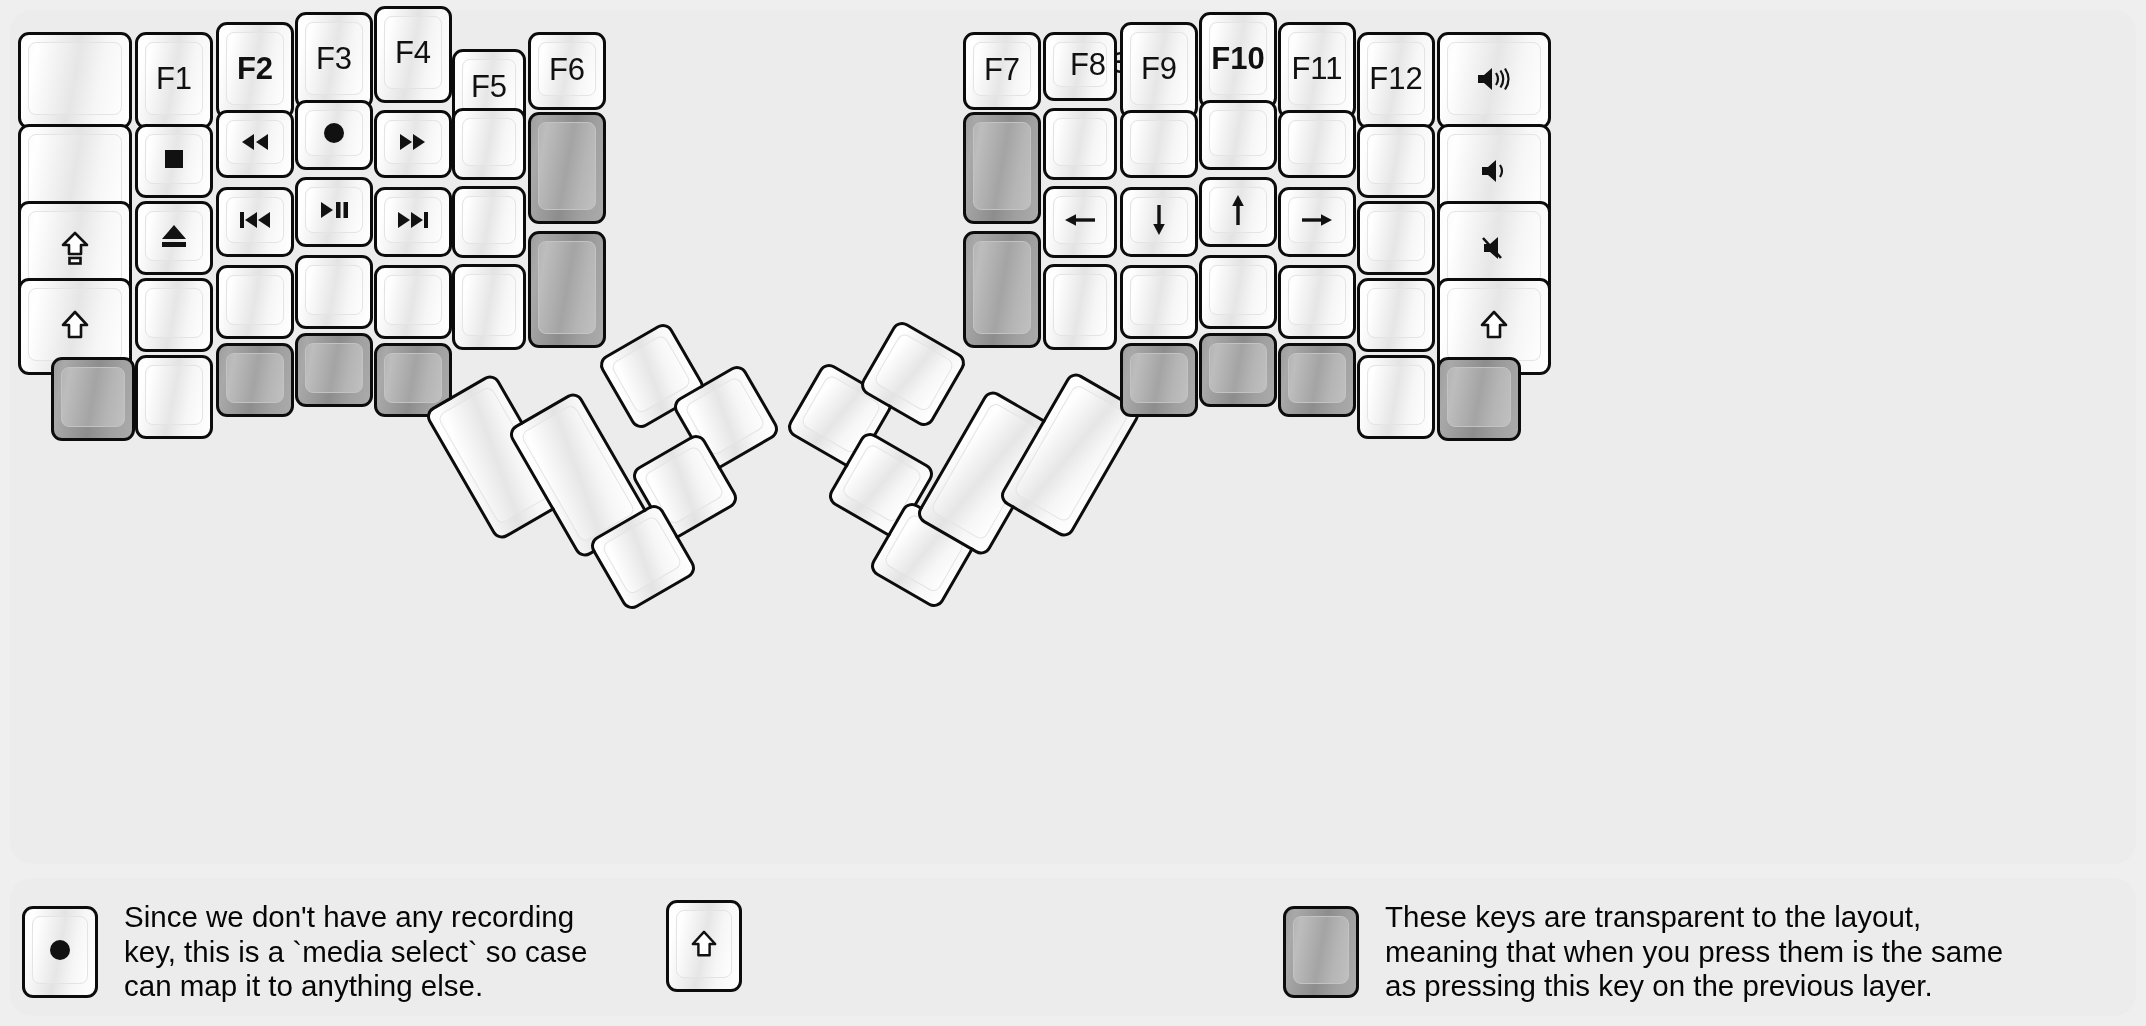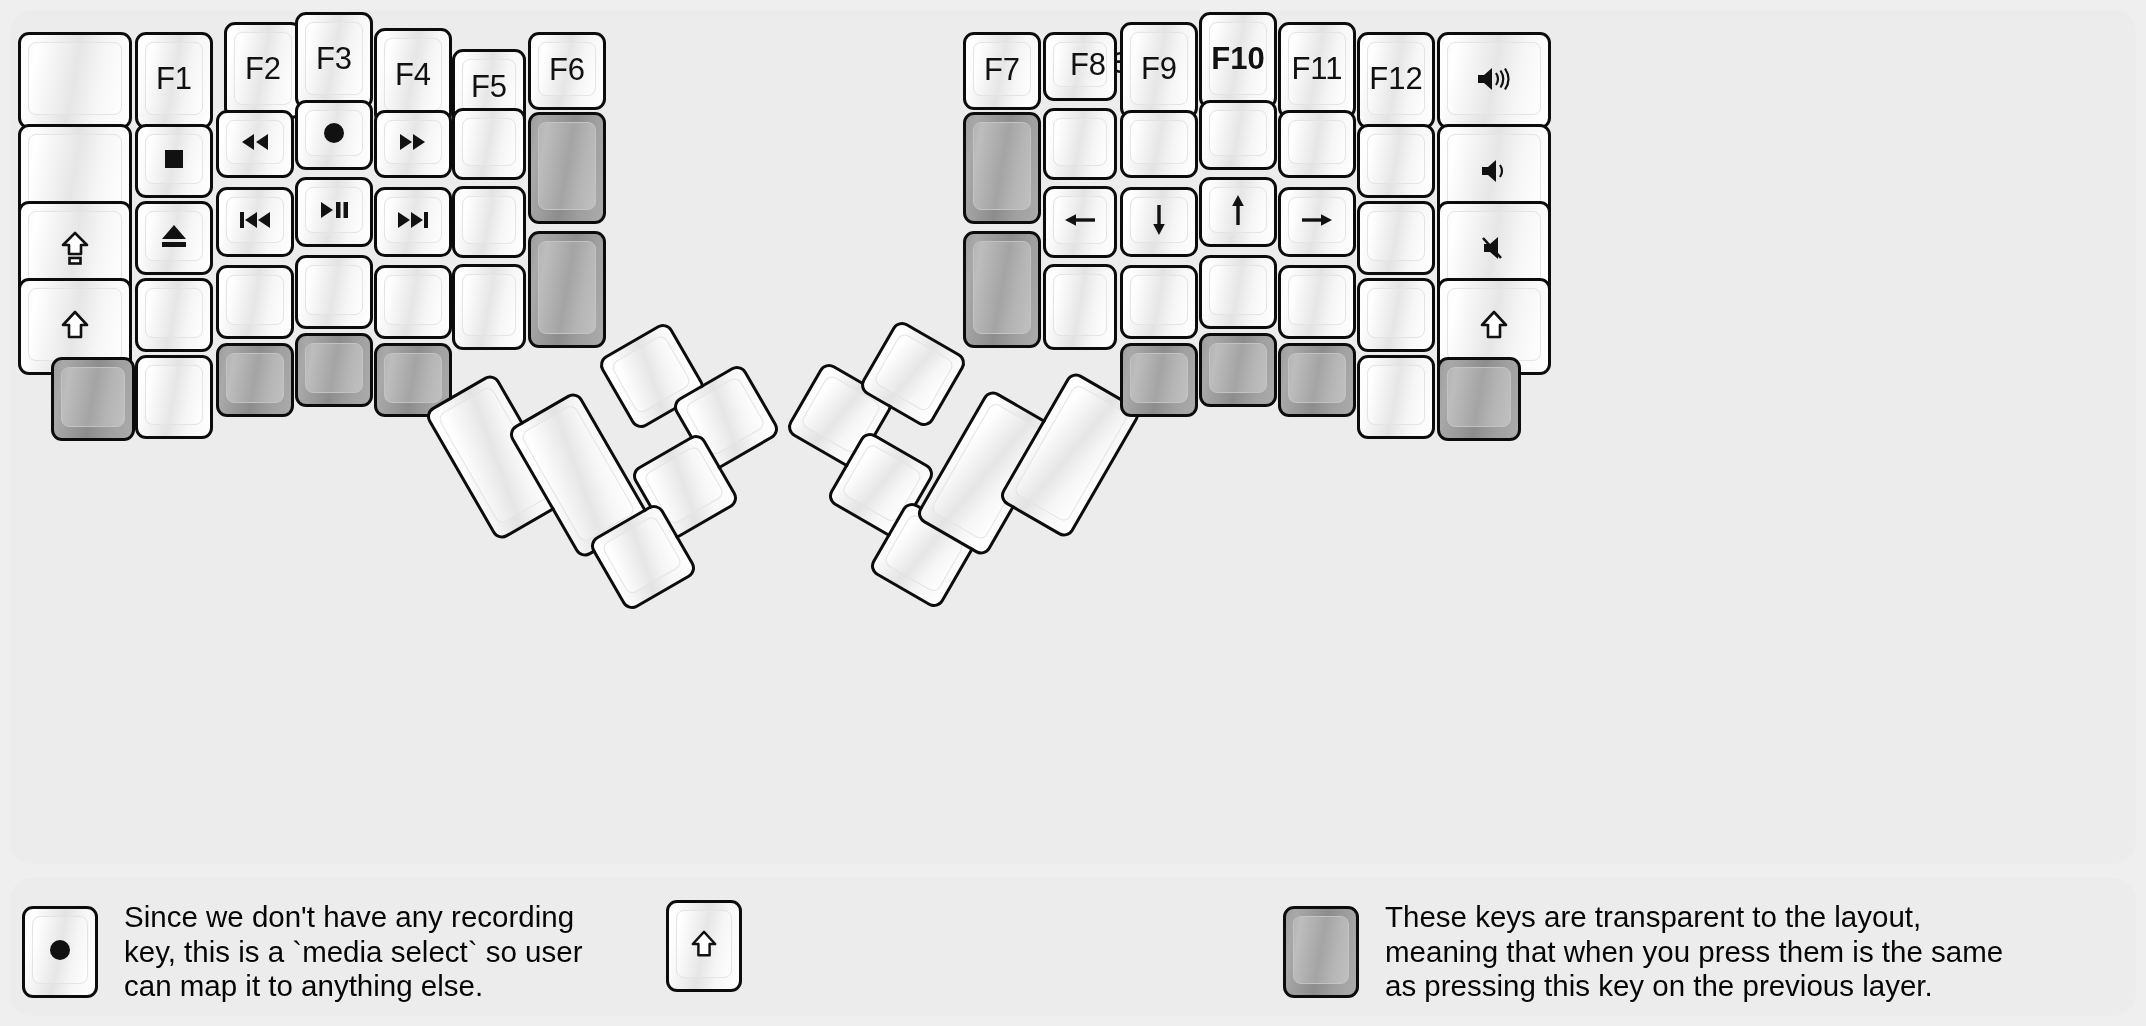--- a/index.html
+++ b/index.html
@@ -128,21 +128,21 @@
   </div>
   <div class="key" style="left:135px;top:278px;width:78px;height:74px;">
     <span class="inner"></span>
     <span class="lbl"></span>
   </div>
   <div class="key" style="left:135px;top:355px;width:78px;height:84px;">
     <span class="inner"></span>
     <span class="lbl"></span>
   </div>
 
-  <div class="key" style="left:224px;top:22px;width:78px;height:97px;">
+  <div class="key" style="left:216px;top:22px;width:78px;height:97px;font-weight:bold;">
     <span class="inner"></span>
     <span class="lbl">F2</span>
   </div>
   <div class="key" style="left:216px;top:110px;width:78px;height:68px;">
     <span class="inner"></span>
     <span class="lbl">
       <svg class="svgic" width="34" height="20" viewBox="0 0 34 20">
         <path d="M16 2 L16 18 L4 10 Z" fill="#111"></path>
         <path d="M30 2 L30 18 L18 10 Z" fill="#111"></path>
       </svg>
@@ -191,21 +191,21 @@
   </div>
   <div class="key" style="left:295px;top:255px;width:78px;height:74px;">
     <span class="inner"></span>
     <span class="lbl"></span>
   </div>
   <div class="key trans" style="left:295px;top:333px;width:78px;height:74px;">
     <span class="inner"></span>
     <span class="lbl"></span>
   </div>
 
-  <div class="key" style="left:374px;top:28px;width:78px;height:97px;">
+  <div class="key" style="left:374px;top:6px;width:78px;height:97px;">
     <span class="inner"></span>
     <span class="lbl">F4</span>
   </div>
   <div class="key" style="left:374px;top:110px;width:78px;height:68px;">
     <span class="inner"></span>
     <span class="lbl">
       <svg class="svgic" width="34" height="20" viewBox="0 0 34 20">
         <path d="M4 2 L16 10 L4 18 Z" fill="#111"></path>
         <path d="M17 2 L29 10 L17 18 Z" fill="#111"></path>
       </svg>
@@ -493,21 +493,21 @@
 <div class="legend-item" style="left:22px;top:900px;">
   <div class="legend-key">
     <span class="inner"></span>
     <span style="position:relative;z-index:3;">
       <svg width="26" height="26" viewBox="0 0 26 26">
         <circle cx="13" cy="13" r="10" fill="#111"></circle>
       </svg>
     </span>
   </div>
   <div class="legend-text">Since we don't have any recording
-key, this is a `media select` so user
+key, this is a `media select` so case
 can map it to anything else.</div>
 </div>
 
 <div class="legend-item" style="left:666px;top:900px;">
   <div class="legend-key">
     <span class="inner"></span>
     <span style="position:relative;z-index:3;">
       <svg width="28" height="30" viewBox="0 0 30 32">
         <path d="M15 3 L27 16 L21 16 L21 28 L9 28 L9 16 L3 16 Z" fill="#fff" stroke="#111" stroke-width="2.6" stroke-linejoin="round"></path>
       </svg>

